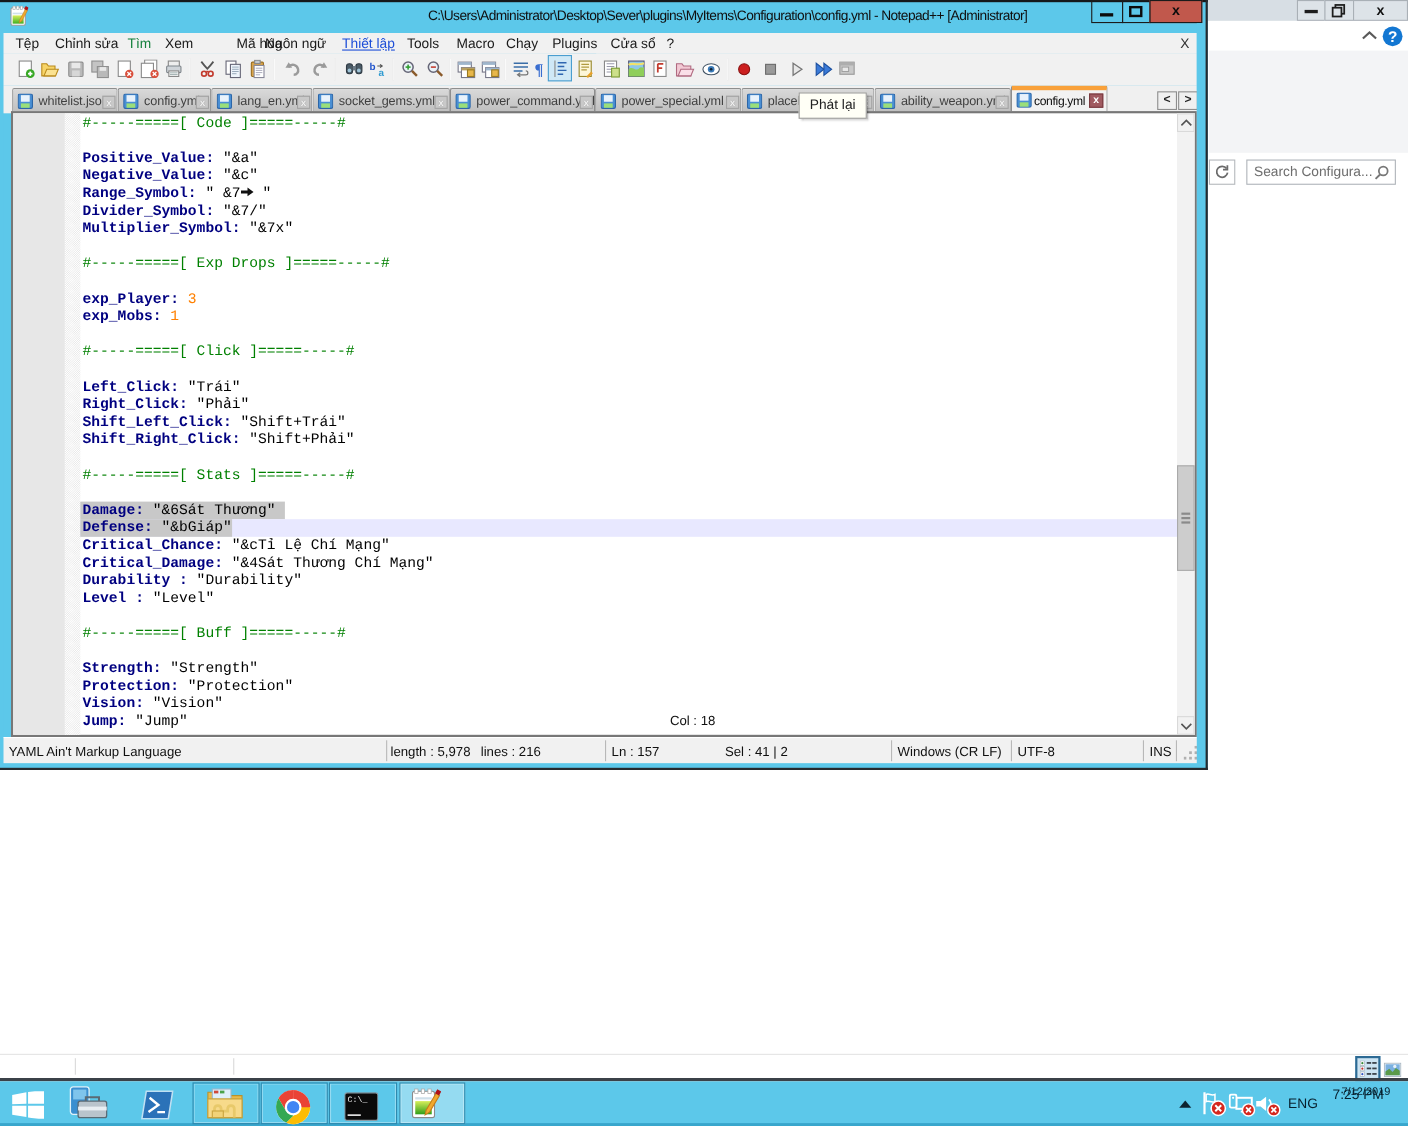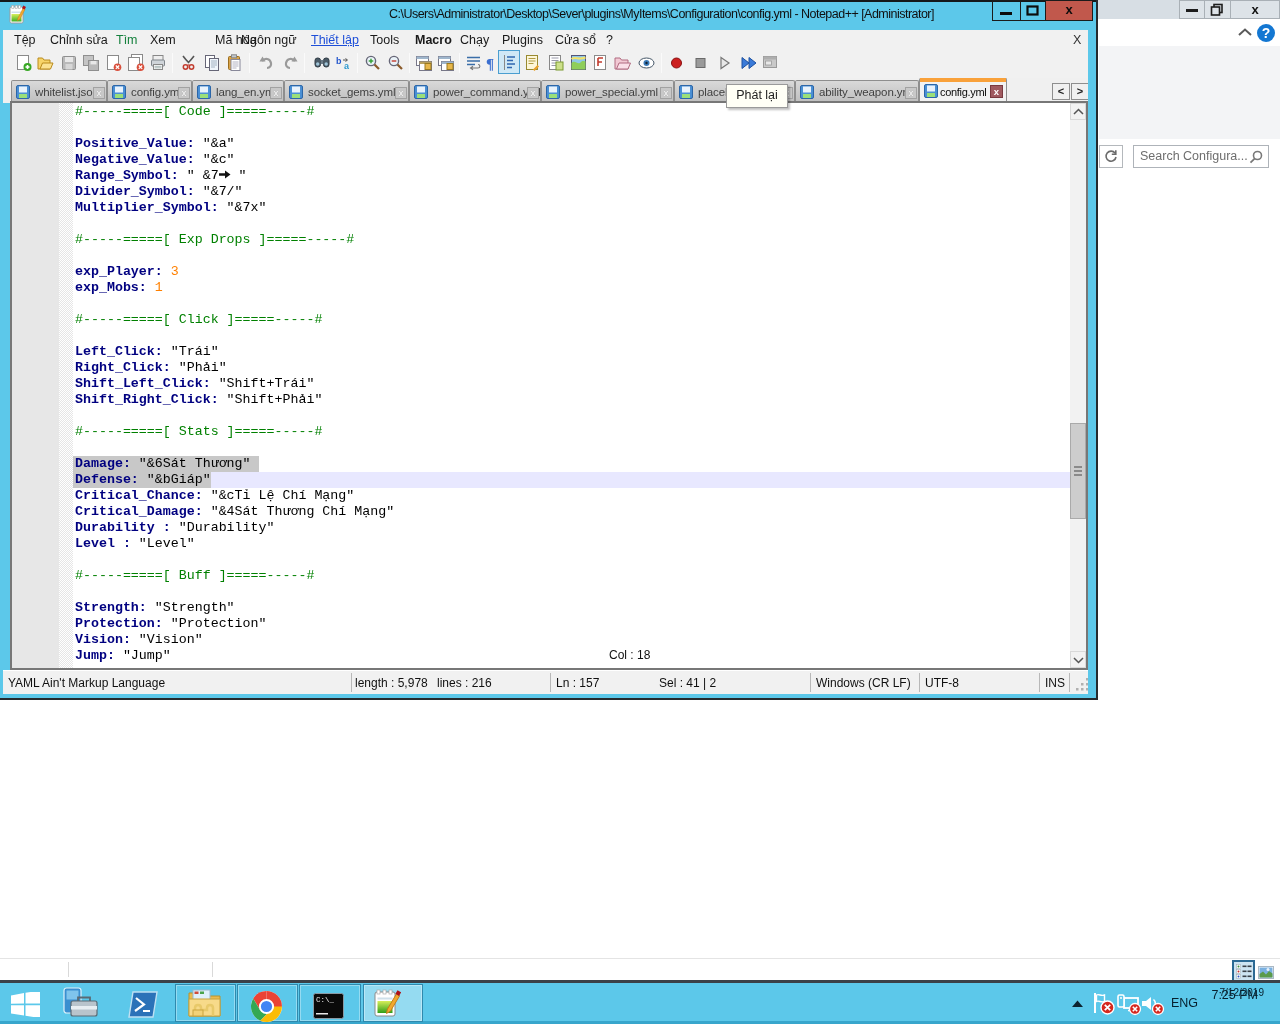--- a/index.html
+++ b/index.html
@@ -99,21 +99,21 @@
 <div class="abs" style="left:1045px;top:2px;width:48px;height:17px;color:#0c0c0c;text-align:center;font-size:13px;font-weight:bold;font-family:'Liberation Sans';">x</div>
 <div class="abs" style="left:3px;top:30px;width:1085px;height:19px;background:#f1f1f1;"></div>
 <div class="abs" style="left:14px;top:33px;height:15px;color:#1a1a1a;font-size:12.5px;">Tệp</div>
 <div class="abs" style="left:50px;top:33px;height:15px;color:#1a1a1a;font-size:12.5px;">Chỉnh sửa</div>
 <div class="abs" style="left:116px;top:33px;height:15px;color:#15803d;font-size:12.5px;">Tìm</div>
 <div class="abs" style="left:150px;top:33px;height:15px;color:#1a1a1a;font-size:12.5px;">Xem</div>
 <div class="abs" style="left:187px;top:33px;height:15px;color:#1a1a1a;font-size:12.5px;margin-left:28px;">Mã hóa</div>
 <div class="abs" style="left:241px;top:33px;height:15px;color:#1a1a1a;font-size:12.5px;">Ngôn ngữ</div>
 <div class="abs" style="left:311px;top:33px;height:15px;color:#1d4ed8;font-size:12.5px;text-decoration:underline;">Thiết lập</div>
 <div class="abs" style="left:370px;top:33px;height:15px;color:#1a1a1a;font-size:12.5px;">Tools</div>
-<div class="abs" style="left:415px;top:33px;height:15px;color:#1a1a1a;font-size:12.5px;font-weight:bold;">Macro</div>
+<div class="abs" style="left:415px;top:33px;height:15px;color:#1a1a1a;font-size:12.5px;">Macro</div>
 <div class="abs" style="left:460px;top:33px;height:15px;color:#1a1a1a;font-size:12.5px;">Chạy</div>
 <div class="abs" style="left:502px;top:33px;height:15px;color:#1a1a1a;font-size:12.5px;">Plugins</div>
 <div class="abs" style="left:555px;top:33px;height:15px;color:#1a1a1a;font-size:12.5px;">Cửa sổ</div>
 <div class="abs" style="left:606px;top:33px;height:15px;color:#1a1a1a;font-size:12.5px;">?</div>
 <div class="abs" style="left:516px;top:49px;width:26px;height:2px;background:#41b1e1;"></div>
 <div class="abs" style="left:1073px;top:33px;width:12px;height:13px;color:#333;font-size:12.5px;">X</div>
 <div class="abs" style="left:3px;top:49px;width:1085px;height:29px;background:#f1f1f1;"></div>
 <svg class="abs" style="left:15px;top:54px;" width="18" height="18">
       <rect x="2.5" y="1.5" width="11" height="14" fill="#fff" stroke="#8a8a8a"></rect>
       <circle cx="12.5" cy="13" r="4" fill="#38a825"></circle>

